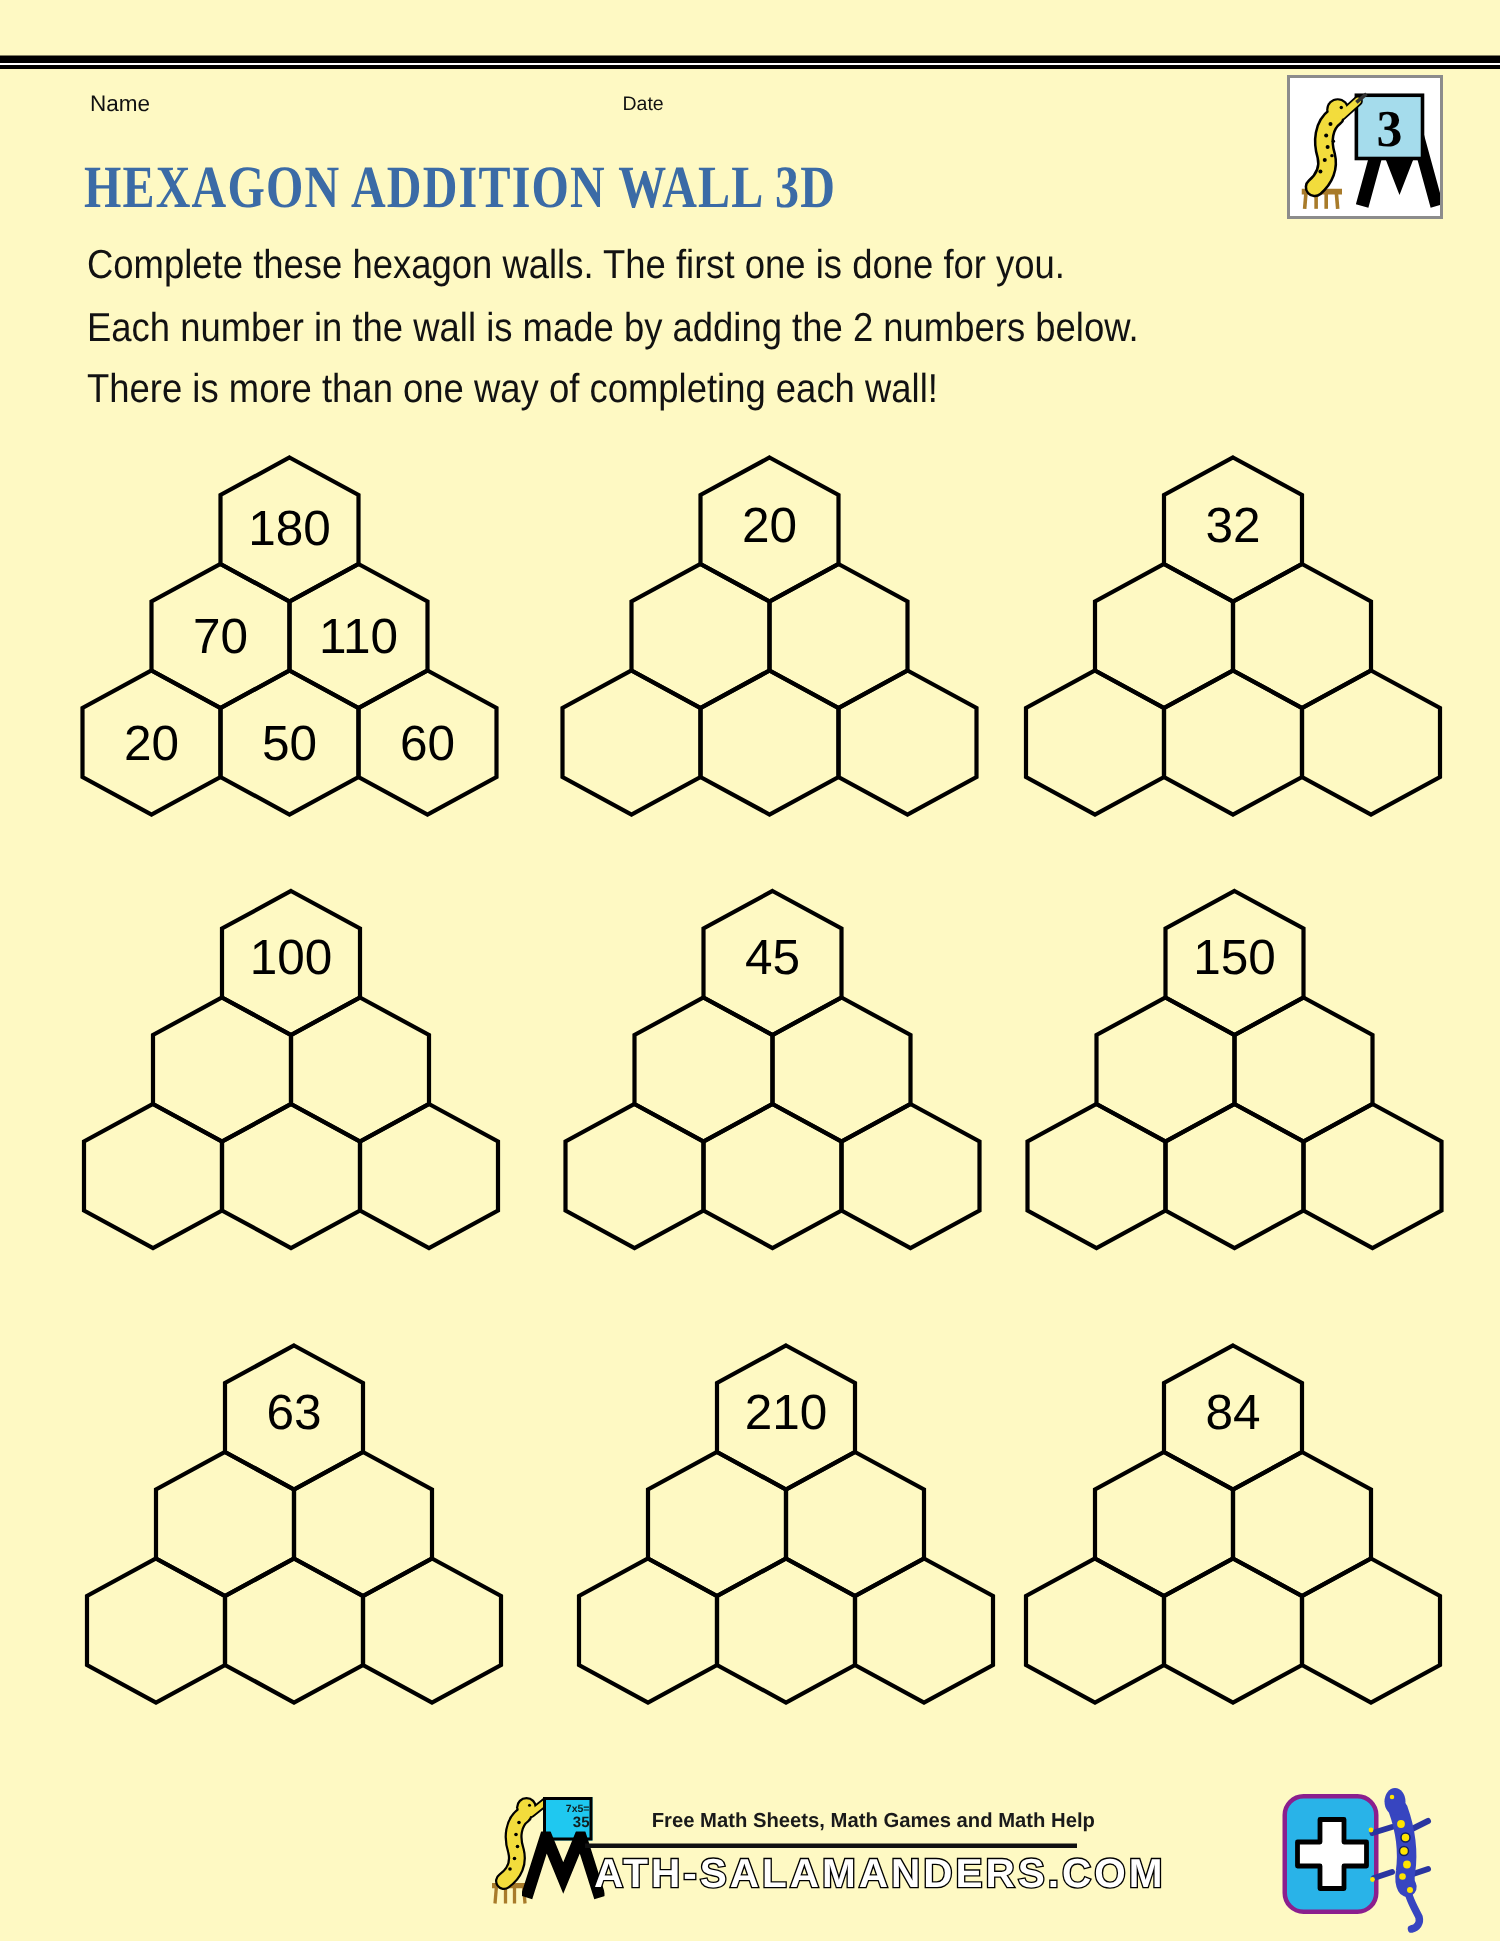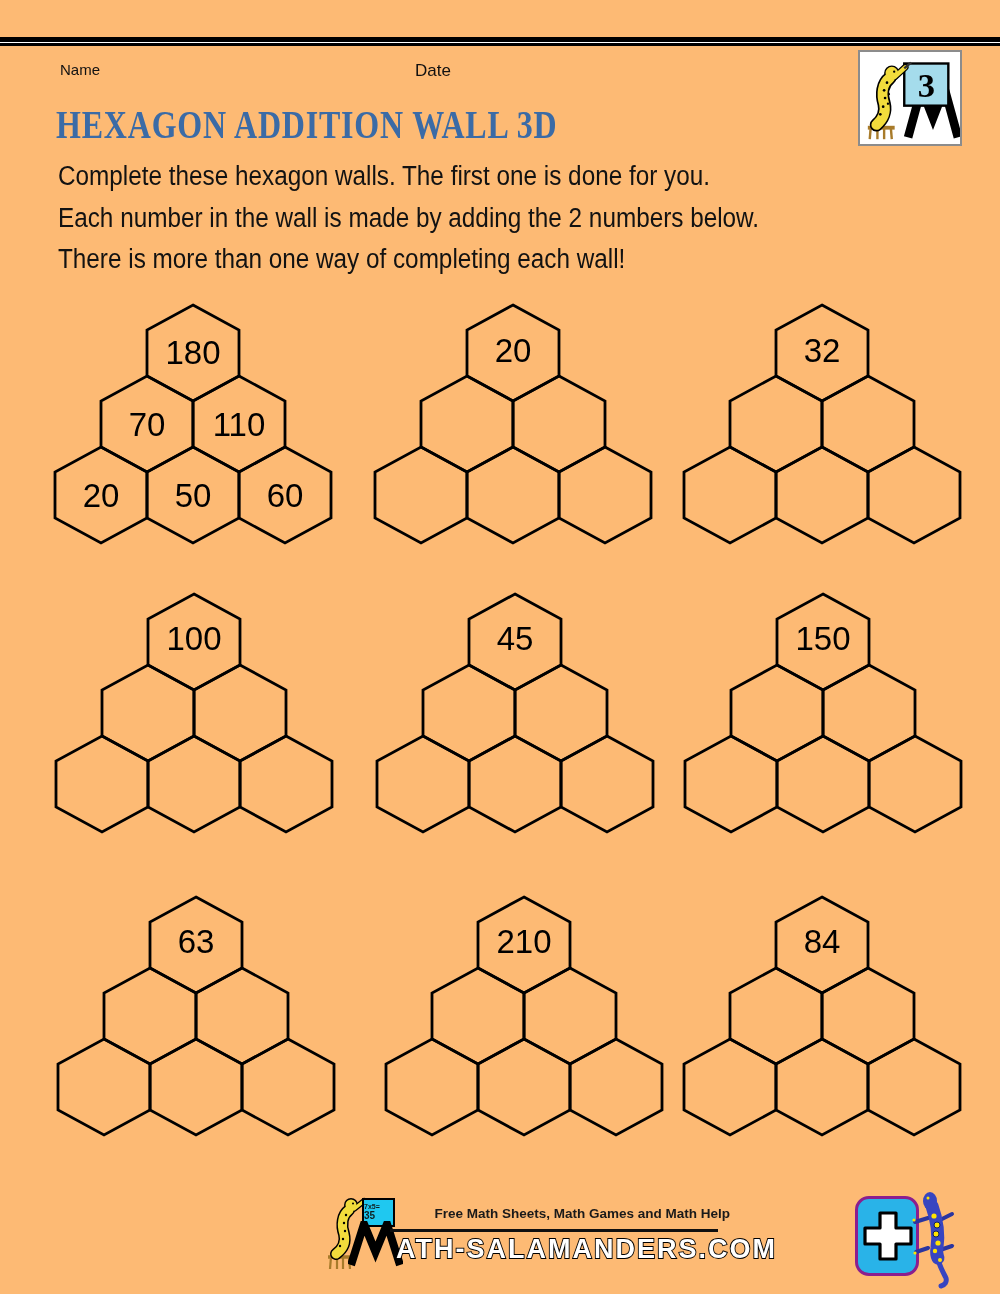--- a/index.html
+++ b/index.html
@@ -1,43 +1,43 @@
 <!DOCTYPE html>
 <html><head>
 <meta charset="utf-8">
 <style>
   html,body{margin:0;padding:0;}
   body{background:#fcfdf5;font-family:"Liberation Sans",sans-serif;}
-  .page{position:relative;width:1000px;height:1294px;background:#fdba74;overflow:hidden;}
+  .page{position:relative;width:1000px;height:1294px;background:#fef9c3;overflow:hidden;}
 
   .top-rule{position:absolute;left:0;top:37px;width:1000px;height:9px;
     background:linear-gradient(to bottom,#000 0,#000 5px,#fff 5px,#fff 6px,#000 6px,#000 9px);}
 
   .name-label{position:absolute;left:60px;top:61px;font-size:15px;color:#111;}
-  .date-label{position:absolute;left:415px;top:61px;font-size:17px;color:#111;}
+  .date-label{position:absolute;left:415px;top:61px;font-size:13px;color:#111;}
 
   .badge{position:absolute;left:858px;top:50px;width:104px;height:96px;background:#fff;
     border:2px solid #8c8c8c;box-sizing:border-box;}
   .badge svg{position:absolute;left:0;top:0;}
 
   .title{position:absolute;left:56px;top:103px;margin:0;font-family:"Liberation Serif",serif;
     font-weight:700;font-size:40px;line-height:44px;color:#3b6ba6;letter-spacing:1px;
     transform:scaleX(0.80);transform-origin:left top;white-space:nowrap;}
 
   .instructions{position:absolute;left:58px;top:156px;font-size:27px;line-height:41.5px;color:#121212;
     transform:scaleX(0.90);transform-origin:left top;white-space:nowrap;}
 
   .wall{position:absolute;overflow:visible;fill:none;stroke:#000;stroke-width:2.8;}
   .wall text{fill:#000;stroke:none;font-family:"Liberation Sans",sans-serif;font-size:33px;
     text-anchor:middle;dominant-baseline:central;}
 
   .footer{position:absolute;left:320px;top:1185px;width:420px;height:95px;}
   .footer-salamander{position:absolute;left:2px;top:4px;}
   .mini-board{position:absolute;left:42px;top:13px;width:33px;height:29px;background:#1fc8f0;
-    border:2px solid #000;box-sizing:border-box;text-align:left;color:#083;}
+    border:2px solid #000;box-sizing:border-box;text-align:right;color:#083;}
   .mini-board .l1{font-size:7px;line-height:8px;font-weight:700;color:#102020;margin-top:3px;}
   .mini-board .l2{font-size:10px;line-height:10px;font-weight:700;color:#102020;}
   .big-m{position:absolute;left:28px;top:36px;}
   .tagline{position:absolute;left:90px;top:21px;width:320px;text-align:right;
     font-size:13.5px;font-weight:700;color:#1a1a1a;}
   .footer-rule{position:absolute;left:70px;top:44px;width:328px;height:3px;background:#101010;}
   .site-svg{position:absolute;left:74px;top:47px;overflow:visible;}
   .site-svg text{font-family:"Liberation Sans",sans-serif;font-weight:700;font-size:27px;
     letter-spacing:2px;fill:#fff;stroke:#000;stroke-width:1.8;paint-order:stroke;}
 

